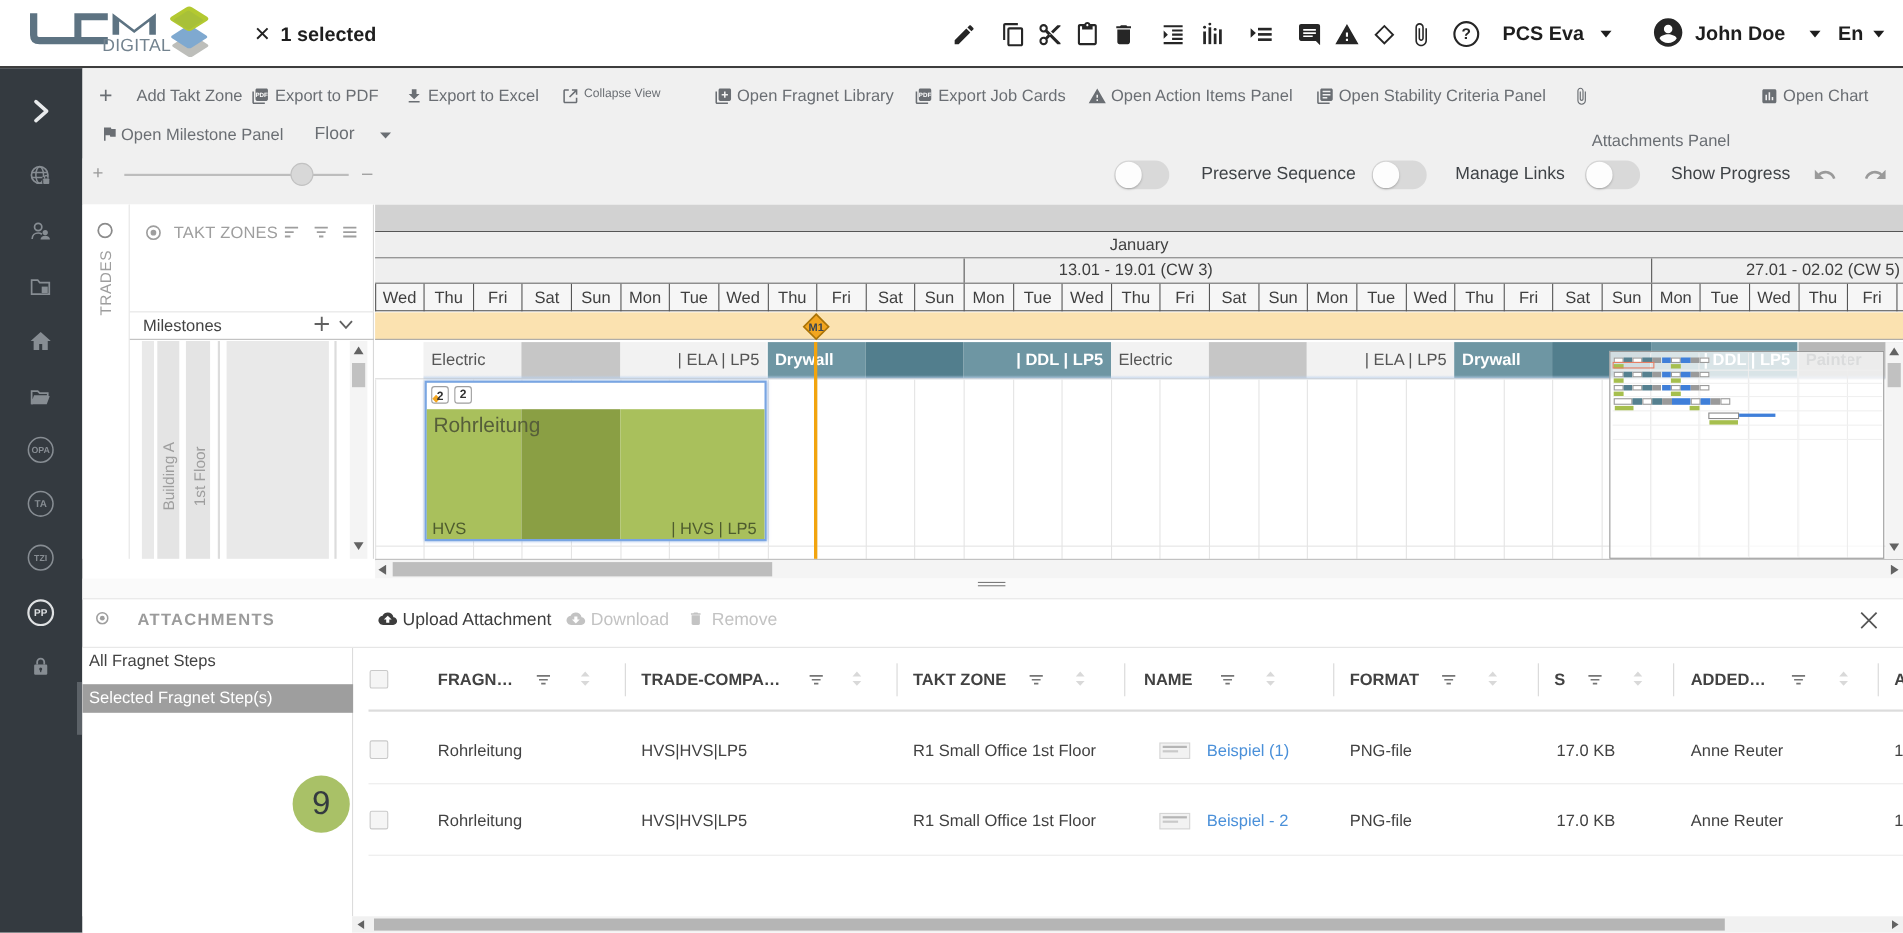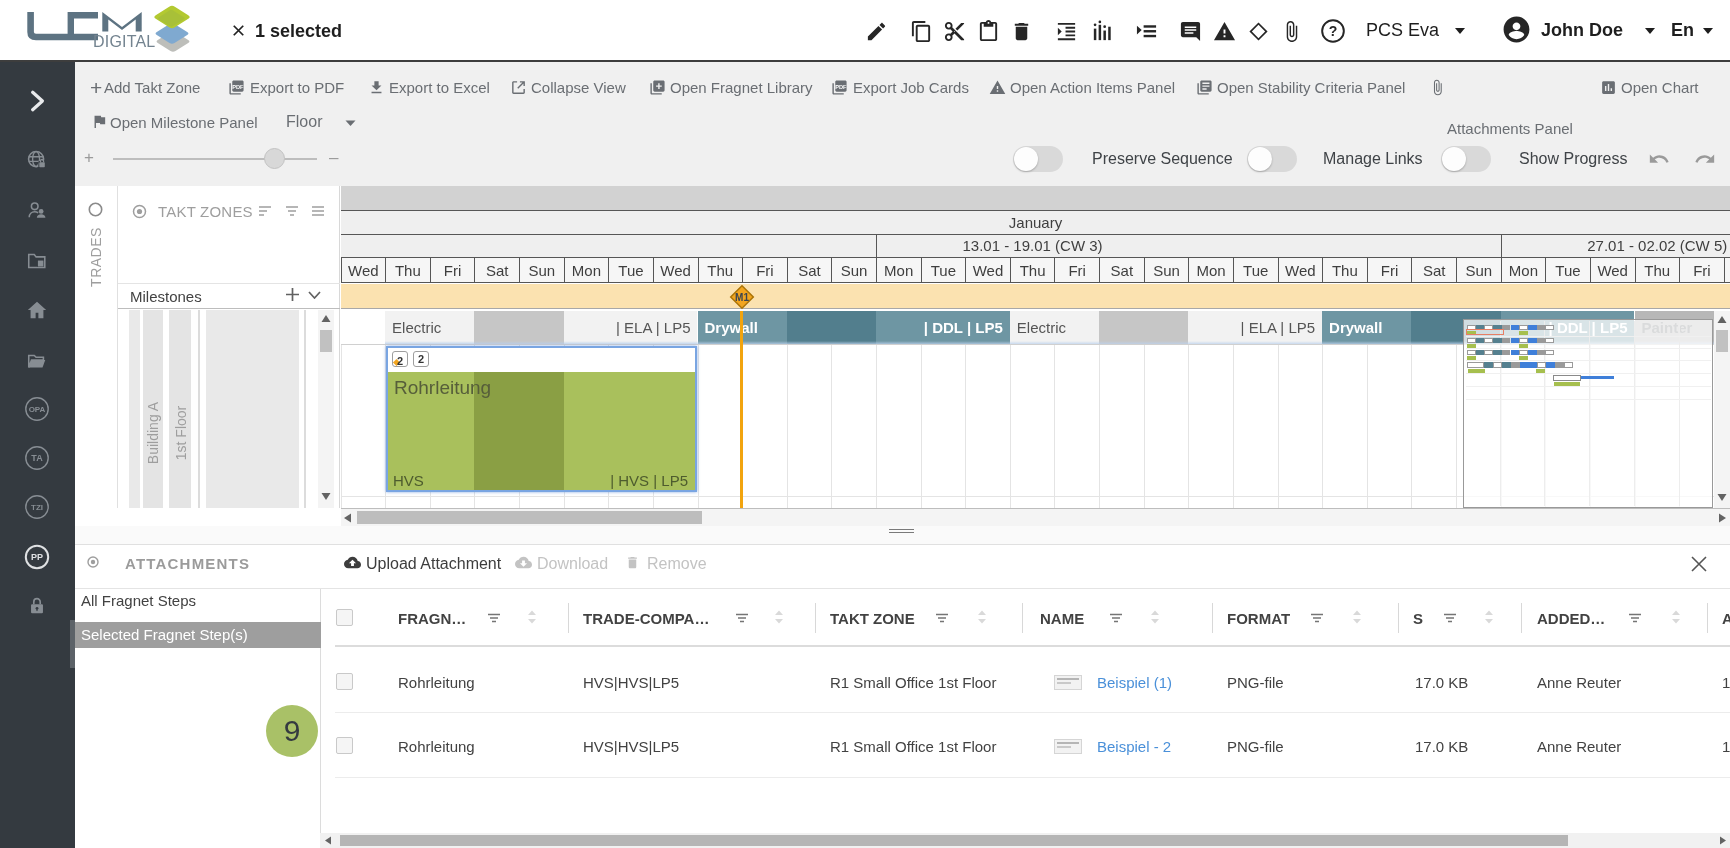--- a/index.html
+++ b/index.html
@@ -74,21 +74,21 @@
 <svg style="position:absolute;left:1246.5px;top:19.5px" width="23" height="23" viewBox="0 0 24 24">
       <rect x="6.2" y="6.2" width="11.6" height="11.6" fill="none" stroke="#262626" stroke-width="1.8" transform="rotate(45 12 12)"></rect>
     </svg>
 <svg style="position:absolute;left:1279.5px;top:19.5px" width="23" height="23" viewBox="0 0 24 24">
       <path fill="#262626" d="M16.5 6v11.5c0 2.21-1.79 4-4 4s-4-1.79-4-4V5c0-1.38 1.12-2.5 2.5-2.5s2.5 1.12 2.5 2.5v10.5c0 .55-.45 1-1 1s-1-.45-1-1V6H10v9.5c0 1.38 1.12 2.5 2.5 2.5s2.5-1.12 2.5-2.5V5c0-2.21-1.79-4-4-4S7 2.79 7 5v12.5c0 3.04 2.46 5.5 5.5 5.5s5.5-2.46 5.5-5.5V6h-1.5z"></path>
     </svg>
 <svg style="position:absolute;left:1320.0px;top:18.0px" width="26" height="26" viewBox="0 0 24 24">
       <circle cx="12" cy="12" r="10" fill="none" stroke="#262626" stroke-width="1.8"></circle>
       <text x="12" y="16.5" text-anchor="middle" font-size="13" font-weight="bold" fill="#262626" font-family="Liberation Sans,sans-serif">?</text>
     </svg>
-<div style="position:absolute;left:1366px;top:20px;font-size:18px;color:#1e1e1e;font-weight:normal;white-space:nowrap;">PCS Eva</div>
+<div style="position:absolute;left:1366px;top:20px;font-size:18px;color:#1e1e1e;font-weight:bold;white-space:nowrap;">PCS Eva</div>
 <svg style="position:absolute;left:1453px;top:26px" width="14" height="10" viewBox="0 0 14 10">
       <path d="M2 2l5 6 5-6z" fill="#1e1e1e"></path>
     </svg>
 <svg style="position:absolute;left:1501px;top:14px" width="31" height="31" viewBox="0 0 24 24">
       <path fill="#262626" d="M12 2C6.48 2 2 6.48 2 12s4.48 10 10 10 10-4.48 10-10S17.52 2 12 2zm0 4.5c1.66 0 3 1.34 3 3s-1.34 3-3 3-3-1.34-3-3 1.34-3 3-3zm0 13c-2.5 0-4.71-1.28-6-3.22.03-1.99 4-3.08 6-3.08s5.97 1.09 6 3.08c-1.29 1.94-3.5 3.22-6 3.22z"></path>
     </svg>
 <div style="position:absolute;left:1541px;top:20px;font-size:18px;color:#1e1e1e;font-weight:bold;white-space:nowrap;">John Doe</div>
 <svg style="position:absolute;left:1643px;top:26px" width="14" height="10" viewBox="0 0 14 10">
       <path d="M2 2l5 6 5-6z" fill="#1e1e1e"></path>
     </svg>
@@ -145,34 +145,34 @@
     </svg>
 <svg style="position:absolute;left:26.0px;top:595.0px" width="22" height="22" viewBox="0 0 24 24">
       <rect x="5.5" y="10" width="13" height="10" rx="1.2" fill="#878d93"></rect>
       <path d="M8.5 10V7.5a3.5 3.5 0 017 0V10" stroke="#878d93" stroke-width="1.8" fill="none"></path>
       <circle cx="12" cy="14.5" r="1.5" fill="#343a40"></circle>
       <rect x="11.4" y="14.5" width="1.2" height="3" fill="#343a40"></rect>
     </svg>
 <div style="position:absolute;left:70px;top:620px;width:5px;height:48px;background:#5c6268"></div>
 <div style="position:absolute;left:75px;top:62px;width:1655px;height:124px;background:#f0f0f0"></div>
 <div style="position:absolute;left:90px;top:76px;font-size:21px;color:#6a6e73;font-weight:normal;white-space:nowrap;font-weight:400">+</div>
-<div style="position:absolute;left:104px;top:79px;font-size:15px;color:#6a6e73;font-weight:normal;white-space:nowrap;">Add Takt Zone</div>
+<div style="position:absolute;left:124px;top:79px;font-size:15px;color:#6a6e73;font-weight:normal;white-space:nowrap;">Add Takt Zone</div>
 <svg style="position:absolute;left:228px;top:78.5px" width="17" height="17" viewBox="0 0 24 24">
       <path fill="#6a6e73" d="M20 2H8c-1.1 0-2 .9-2 2v12c0 1.1.9 2 2 2h12c1.1 0 2-.9 2-2V4c0-1.1-.9-2-2-2zM4 6H2v14c0 1.1.9 2 2 2h14v-2H4V6z"></path>
       <text x="14" y="13.5" text-anchor="middle" font-size="8" font-weight="bold" fill="#fff" font-family="Liberation Sans,sans-serif">PDF</text>
     </svg>
 <div style="position:absolute;left:250px;top:79px;font-size:15px;color:#6a6e73;font-weight:normal;white-space:nowrap;">Export to PDF</div>
 <svg style="position:absolute;left:368px;top:78.5px" width="17" height="17" viewBox="0 0 24 24">
       <path fill="#6a6e73" d="M19 9h-4V3H9v6H5l7 7 7-7zM5 18v2h14v-2H5z"></path>
     </svg>
 <div style="position:absolute;left:389px;top:79px;font-size:15px;color:#6a6e73;font-weight:normal;white-space:nowrap;">Export to Excel</div>
 <svg style="position:absolute;left:510px;top:78.5px" width="17" height="17" viewBox="0 0 24 24">
       <path fill="#6a6e73" d="M19 19H5V5h5V3H5c-1.11 0-2 .9-2 2v14c0 1.1.89 2 2 2h14c1.1 0 2-.9 2-2v-5h-2v5zM14 3v2h3.59l-7.33 7.33 1.41 1.41L19 6.41V10h2V3h-7z"></path>
     </svg>
-<div style="position:absolute;left:531px;top:79px;font-size:15px;color:#6a6e73;font-weight:normal;white-space:nowrap;">Collapse View</div>
+<div style="position:absolute;left:531px;top:79px;font-size:11px;color:#6a6e73;font-weight:normal;white-space:nowrap;">Collapse View</div>
 <svg style="position:absolute;left:649px;top:78.5px" width="17" height="17" viewBox="0 0 24 24">
       <path fill="#6a6e73" d="M20 2H8c-1.1 0-2 .9-2 2v12c0 1.1.9 2 2 2h12c1.1 0 2-.9 2-2V4c0-1.1-.9-2-2-2zm-2 9h-3v3h-2v-3h-3V9h3V6h2v3h3v2zM4 6H2v14c0 1.1.9 2 2 2h14v-2H4V6z"></path>
     </svg>
 <div style="position:absolute;left:670px;top:79px;font-size:15px;color:#6a6e73;font-weight:normal;white-space:nowrap;">Open Fragnet Library</div>
 <svg style="position:absolute;left:831px;top:78.5px" width="17" height="17" viewBox="0 0 24 24">
       <path fill="#6a6e73" d="M20 2H8c-1.1 0-2 .9-2 2v12c0 1.1.9 2 2 2h12c1.1 0 2-.9 2-2V4c0-1.1-.9-2-2-2zM4 6H2v14c0 1.1.9 2 2 2h14v-2H4V6z"></path>
       <text x="14" y="13.5" text-anchor="middle" font-size="8" font-weight="bold" fill="#fff" font-family="Liberation Sans,sans-serif">PDF</text>
     </svg>
 <div style="position:absolute;left:853px;top:79px;font-size:15px;color:#6a6e73;font-weight:normal;white-space:nowrap;">Export Job Cards</div>
 <svg style="position:absolute;left:989px;top:78.5px" width="17" height="17" viewBox="0 0 24 24">

